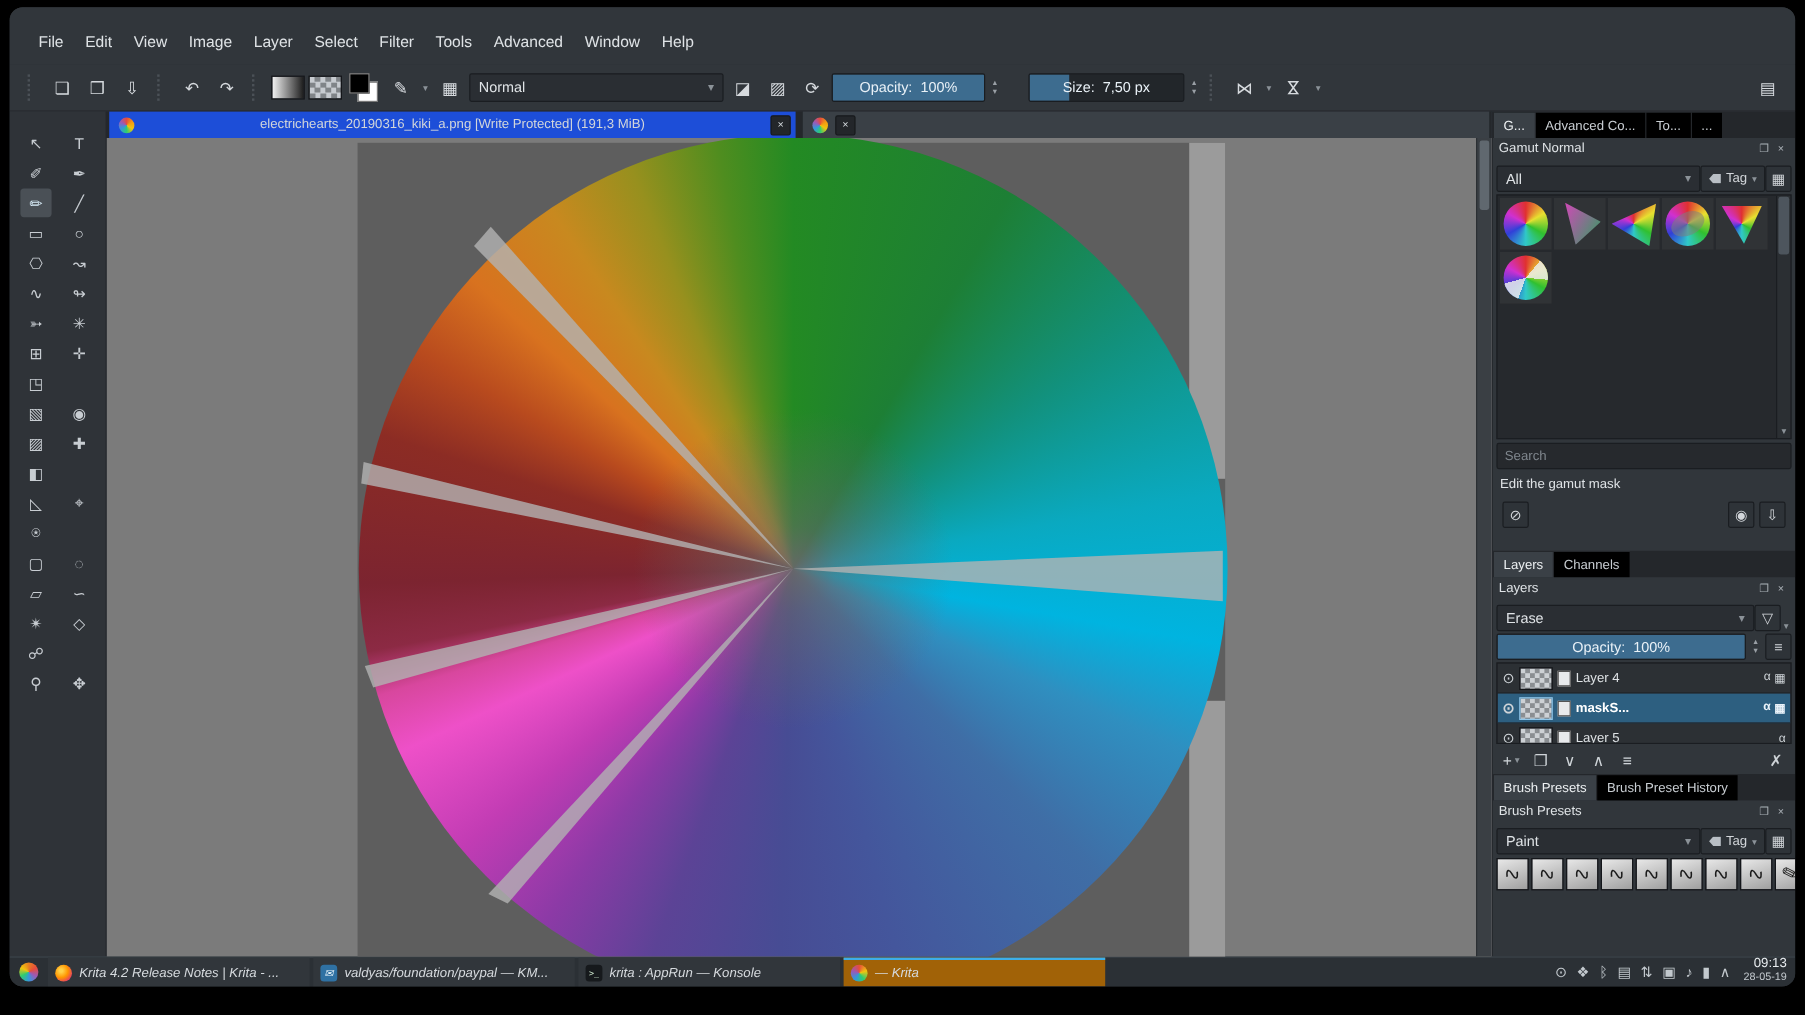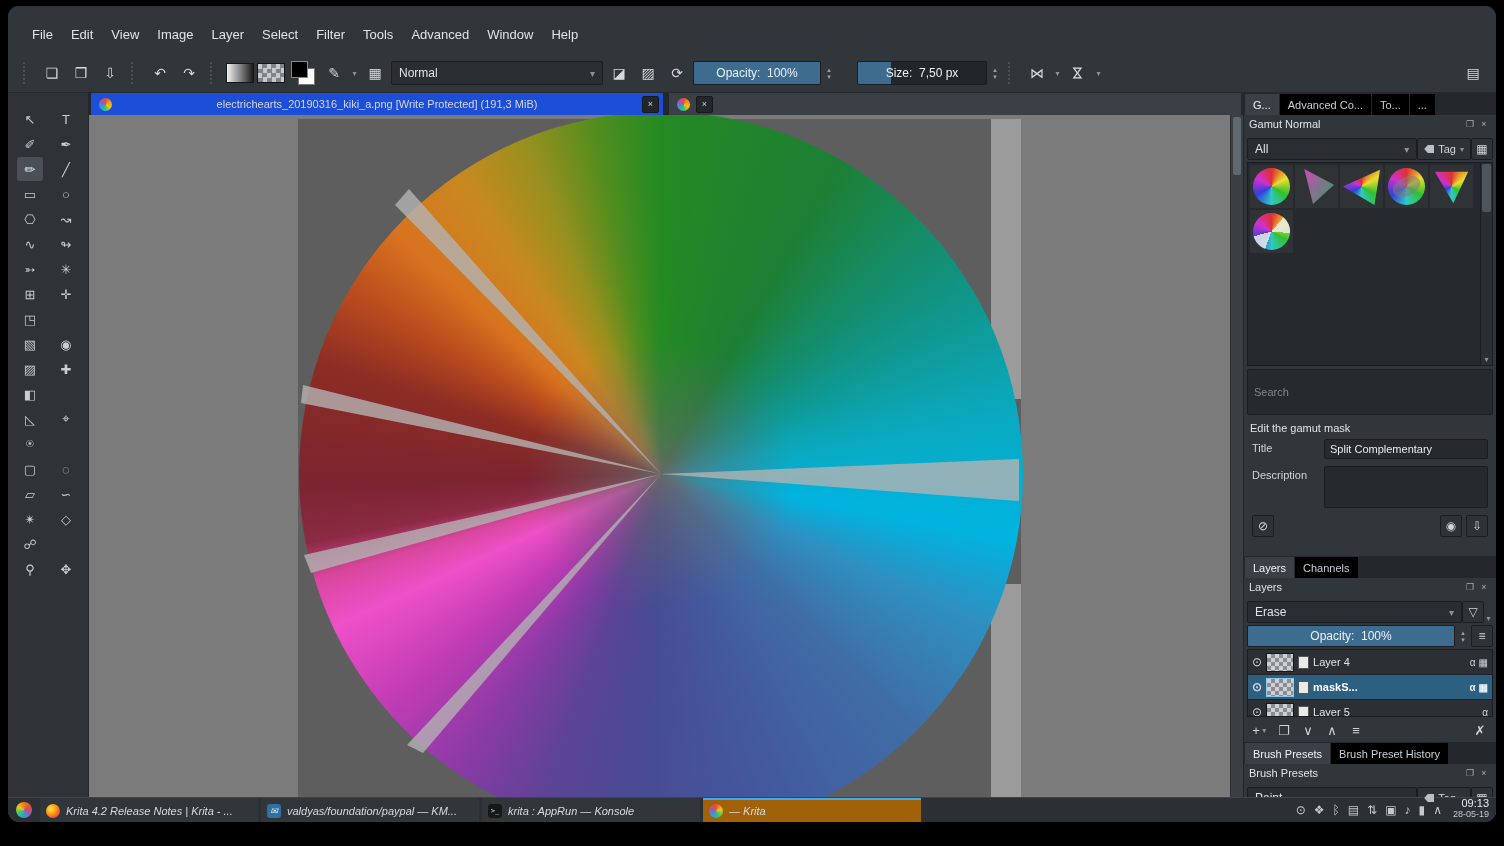--- a/index.html
+++ b/index.html
@@ -87,21 +87,21 @@
   .res-thumb[data-kind="blob"]::before{inset:3px;border-radius:50%;background:conic-gradient(#e03030,#e8e030,#30c030,#30c8c8,#3040d8,#d030d0,#e03030);}
   .res-thumb[data-kind="blob"]::after{content:"";position:absolute;inset:12px 7px;background:rgba(125,125,125,0.55);border-radius:50%;transform:rotate(-25deg);}
   .res-thumb[data-kind="tri-down"]::before{inset:3px;background:conic-gradient(#e03030,#e8e030,#30c030,#30c8c8,#3040d8,#d030d0,#e03030);clip-path:polygon(5% 10%,95% 10%,55% 95%);}
   .res-thumb[data-kind="wheel-mask"]::before{inset:3px;border-radius:50%;background:conic-gradient(#e03030,#e8e030,#30c030,#30c8c8,#3040d8,#d030d0,#e03030);}
   .res-thumb[data-kind="wheel-mask"]::after{content:"";position:absolute;inset:3px;border-radius:50%;
     background:conic-gradient(rgba(230,230,230,0) 0 40deg,rgba(235,235,235,0.85) 40deg 95deg,rgba(230,230,230,0) 95deg 200deg,rgba(235,235,235,0.85) 200deg 255deg,rgba(230,230,230,0) 255deg);}
   .res-scroll{position:absolute;right:0;top:0;bottom:0;width:11px;background:#2b2f33;border-left:1px solid #1a1d21;}
   .res-scroll .rthumb{position:absolute;top:1px;left:1px;right:1px;height:48px;background:#4d555d;border-radius:2px;}
   .res-scroll .dn{position:absolute;bottom:1px;left:0;right:0;text-align:center;color:#8b9298;font-size:8px;}
 
-  .search-input{margin:2px 3px;height:20px;background:#26292d;border:1px solid #1a1d21;border-radius:2px;color:#dfe3e6;padding:12px 6px;font-size:11px;font-family:inherit;flex:none;}
+  .search-input{margin:2px 3px;height:20px;background:#26292d;border:1px solid #1a1d21;border-radius:2px;color:#dfe3e6;padding:0 6px;font-size:11px;font-family:inherit;flex:none;}
   .search-input::placeholder{color:#7f868d;}
   .section-label{padding:5px 6px 3px 6px;color:#dfe3e6;flex:none;}
   .gm-form{padding:2px 8px;display:grid;grid-template-columns:64px 1fr;gap:7px 8px;align-items:start;flex:none;}
   .gm-form label{color:#ced3d8;padding-top:3px;}
   .txt-input{height:20px;background:#26292d;border:1px solid #1a1d21;border-radius:2px;color:#e8ecef;padding:0 5px;font-size:11px;font-family:inherit;width:100%;box-sizing:border-box;}
   textarea.txt-input{height:42px;resize:none;}
   .gm-buttons{display:flex;padding:5px 8px;gap:4px;flex:none;}
   .gm-buttons .right{margin-left:auto;display:flex;gap:4px;}
   .gap-strip{height:14px;flex:none;}
 
@@ -445,26 +445,20 @@
         <div class="res-scroll">
           <div class="rthumb"></div>
           <div class="dn">▾</div>
         </div>
       </div>
 
       <input class="search-input" placeholder="Search" style="">
 
       <div class="section-label">Edit the gamut mask</div>
 
-      <div class="gm-form">
-        <label>Title</label>
-        <input class="txt-input" value="Split Complementary" style="">
-        <label>Description</label>
-        <textarea class="txt-input" value="" style=""></textarea>
-      </div>
 
       <div class="gm-buttons">
         <div class="sq-btn">
               <span>⊘</span>
             </div>
         <div class="right">
           <div class="sq-btn">
                 <span>◉</span>
               </div>
           <div class="sq-btn">

